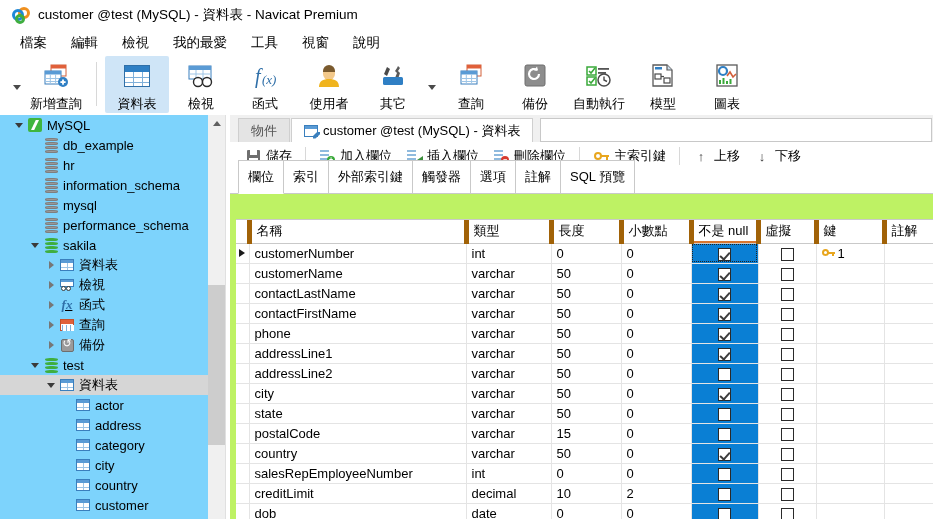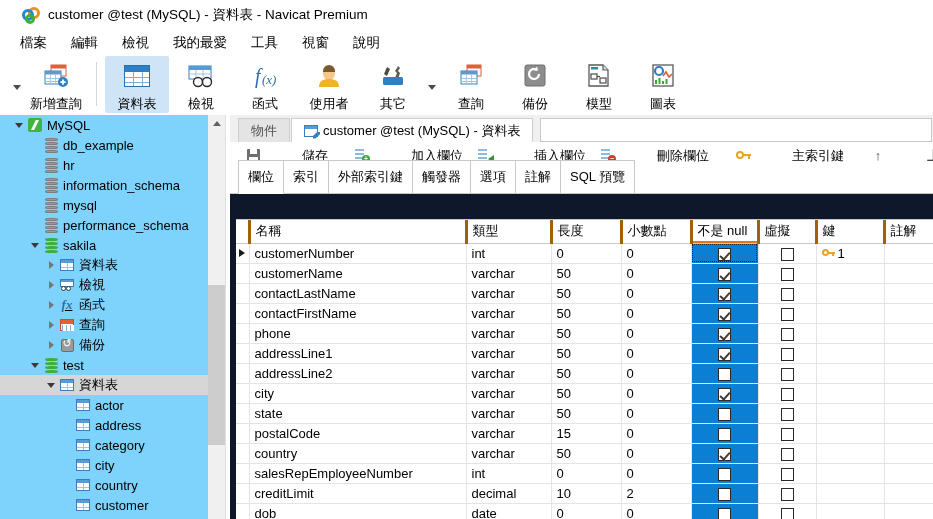--- a/index.html
+++ b/index.html
@@ -8,21 +8,21 @@
     font-family: "Liberation Sans", "DejaVu Sans", sans-serif;
     background: #ffffff;
     overflow: hidden;
     -webkit-font-smoothing: antialiased;
   }
   #app { position: relative; width: 933px; height: 519px; background:#f0f0f0; }
 
   
   .titlebar {
     height: 30px; display: flex; align-items: center;
-    padding-left: 22px; background: #ffffff;
+    padding-left: 12px; background: #ffffff;
   }
   .navicat-logo { width: 19px; height: 19px; position: relative; margin-right: 7px; flex: none; }
   .ring { position:absolute; border-radius:50%; }
   .ring.b { width:12px; height:12px; border:3px solid #1e88d8; left:0; top:3px; }
   .ring.o { width:12px; height:12px; border:3px solid #f0901e; left:6px; top:1px; }
   .ring.g { width:10px; height:10px; border:3px solid #3fae3f; left:3px; top:8px; }
   .title-text { font-size: 13.5px; color: #000; white-space: nowrap; }
 
   
   .menubar { height: 26px; display: flex; align-items: center; background:#ffffff; padding-left: 8px; }
@@ -103,40 +103,40 @@
 
   
   .sb-track { position:absolute; right:0; top:0; width:17px; bottom:0; background:#f0f0f0; }
   .sb-up { position:absolute; right:0; top:0; width:17px; height:17px; background:#f0f0f0; display:flex;align-items:center;justify-content:center; }
   .sb-up .a { width:0;height:0;border-left:4px solid transparent;border-right:4px solid transparent;border-bottom:5px solid #606060; }
   .sb-thumb { position:absolute; right:0; top:170px; width:17px; height:160px; background:#cdcdcd; }
 
   .vsplit { width:5px; background:#ffffff; flex:none; border-left:1px solid #e0e0e0; }
 
   
-  .rightpane { flex:1; position:relative; background:#0f172a; overflow:hidden; }
+  .rightpane { flex:1; position:relative; background:#bef264; overflow:hidden; }
 
   
   .tabstrip { height:27px; background:#f0f0f0; display:flex; align-items:flex-end; padding-left:8px; position:relative; }
   .tabstrip:before { content:""; position:absolute; left:0; right:0; top:0; height:3px; background:#f0f0f0; }
   .tab {
     height:24px; display:flex; align-items:center; padding:0 12px; font-size:13px; color:#555;
     background:#e4e4e4; border:1px solid #cfcfcf; border-bottom:none; margin-right:1px; cursor:default;
   }
   .tab.active { background:#ffffff; color:#000; }
   .tab .tabico { margin-right:5px; display:flex; align-items:center; }
   .ic-tab-table { width:14px;height:12px;border:1px solid #3a7fbd;background:#fff;position:relative; }
   .ic-tab-table .hd{position:absolute;left:0;right:0;top:0;height:3px;background:#5a9bd5;}
   .ic-tab-table .pen{position:absolute;right:-3px;bottom:-3px;width:7px;height:7px;background:#3a7fbd;
     clip-path: polygon(100% 0, 100% 40%, 35% 100%, 0 100%, 0 65%, 65% 0);}
   .tab-filler { flex:1; height:24px; border:1px solid #c8c8c8; background:#ffffff; margin-left:6px; margin-right:1px; }
 
   
   .actionbar { height:28px; background:#ffffff; display:flex; align-items:center; padding-left:8px; }
-  .act { display:flex; padding:2px 7px; font-size:13px; color:#000; cursor:default; border-radius:2px; white-space:nowrap;gap:36px; }
+  .act { display:flex; align-items:center; padding:2px 7px; font-size:13px; color:#000; cursor:default; border-radius:2px; white-space:nowrap; }
   .act .ai { margin-right:5px; display:flex; align-items:center; justify-content:center; width:16px; height:16px; }
   .act-sep { width:1px; height:18px; background:#d8d8d8; margin:0 6px; }
 
   .ic-save { width:13px;height:13px;background:#6f6f6f;position:relative;border-radius:1px; }
   .ic-save:before{content:"";position:absolute;left:3px;top:0;width:7px;height:5px;background:#fff;}
   .ic-save:after{content:"";position:absolute;left:2px;bottom:0;width:9px;height:5px;background:#fff;}
 
   .ic-field { width:14px;height:13px;position:relative; }
   .ic-field .r { position:absolute; left:0; width:9px; height:2px; background:#8fbade; }
   .ic-field .r:nth-child(1){top:0;} .ic-field .r:nth-child(2){top:4px;} .ic-field .r:nth-child(3){top:8px;}
@@ -157,21 +157,21 @@
   .subtabs:after { content:""; position:absolute; left:0; right:0; bottom:0; height:1px; background:#c9c9c9; }
   .stab { height:22px; display:flex; align-items:center; padding:16px 9px; font-size:13px; color:#000;
           border:1px solid #c9c9c9; border-bottom:1px solid #c9c9c9; background:#ffffff; margin-right:-1px; cursor:default; position:relative; }
   .stab.active { background:#ffffff; border-bottom:1px solid #ffffff; z-index:2; }
 
   
   .grid { position:absolute; left:6px; right:0; top:104px; bottom:0; background:#ffffff; border-top:1px solid #c9c9c9; overflow:hidden; }
   table.fields { border-collapse:collapse; table-layout:fixed; width:687px; font-size:13px; }
   table.fields th {
     height:23px; font-weight:normal; text-align:left; padding:0 5px;
-    background:#ffffff; border-right:3px solid #a16207; border-bottom:1px solid #c9c9c9;
+    background:#ffffff; border-right:5px solid #a16207; border-bottom:1px solid #c9c9c9;
     color:#000; font-size:13px; white-space:nowrap;
   }
   table.fields th.hl-null { box-shadow: inset 0 -2px 0 #d9772f; }
   table.fields td {
     height:20px; padding:0 5px; border-right:1px solid #e4e4e4; border-bottom:1px solid #e4e4e4;
     color:#000; white-space:nowrap; overflow:hidden;
   }
   td.rowhdr { width:13px; padding:0; border-right:1px solid #d5d5d5; background:#ffffff; position:relative; }
   th.rowhdr { width:13px; padding:0; border-right:1px solid #d5d5d5; }
   .rowarrow { position:absolute; left:3px; top:50%; transform:translateY(-50%);
@@ -316,20 +316,35 @@
       <div class="tb-ico">
         <svg width="26" height="26" viewBox="0 0 26 26">
           <rect x="3" y="2" width="20" height="21" rx="2" fill="#8d8d8d" stroke="#6e6e6e"></rect>
           <path d="M17 11 a5 5 0 1 1 -2 -4" fill="none" stroke="#fff" stroke-width="2.2"></path>
           <path d="M15 3.5 l1 4 -4 0 z" fill="#fff"></path>
         </svg>
       </div>
       <div class="tb-label">備份</div>
     </div>
 
+    <div class="tb-btn">
+      <div class="tb-ico">
+        <svg width="30" height="26" viewBox="0 0 30 26">
+          <rect x="3" y="4" width="9" height="8" fill="#fff" stroke="#3aa93a" stroke-width="1.5"></rect>
+          <path d="M5 8 l2 2 4 -5" stroke="#3aa93a" stroke-width="1.6" fill="none"></path>
+          <rect x="3" y="14" width="9" height="8" fill="#fff" stroke="#3aa93a" stroke-width="1.5"></rect>
+          <path d="M5 18 l2 2 4 -5" stroke="#3aa93a" stroke-width="1.6" fill="none"></path>
+          <rect x="14" y="5" width="11" height="1.8" fill="#555"></rect>
+          <rect x="14" y="9" width="8" height="1.8" fill="#555"></rect>
+          <circle cx="20" cy="17" r="6" fill="#fff" stroke="#4a4a4a" stroke-width="1.5"></circle>
+          <path d="M20 13.5 V17 L23 18.5" stroke="#4a4a4a" stroke-width="1.4" fill="none"></path>
+        </svg>
+      </div>
+      <div class="tb-label">自動執行</div>
+    </div>
 
     <div class="tb-btn">
       <div class="tb-ico">
         <svg width="26" height="26" viewBox="0 0 26 26">
           <path d="M3 2 h14 l5 5 v16 h-19 z" fill="#fff" stroke="#5a5a5a" stroke-width="1.3"></path>
           <path d="M17 2 v5 h5" fill="#cfe0ef" stroke="#5a5a5a" stroke-width="1.2"></path>
           <rect x="5" y="4" width="7" height="2.5" fill="#2f7fc4"></rect>
           <rect x="5" y="11" width="6" height="5" fill="#fff" stroke="#4a4a4a" stroke-width="1.2"></rect>
           <rect x="14" y="15" width="6" height="5" fill="#fff" stroke="#4a4a4a" stroke-width="1.2"></rect>
           <path d="M11 13.5 H14" stroke="#4a4a4a" stroke-width="1.2"></path>

